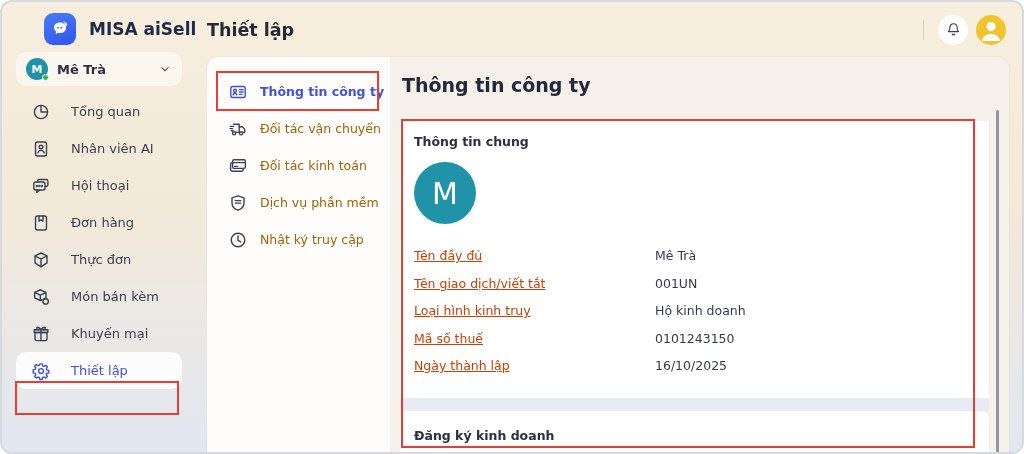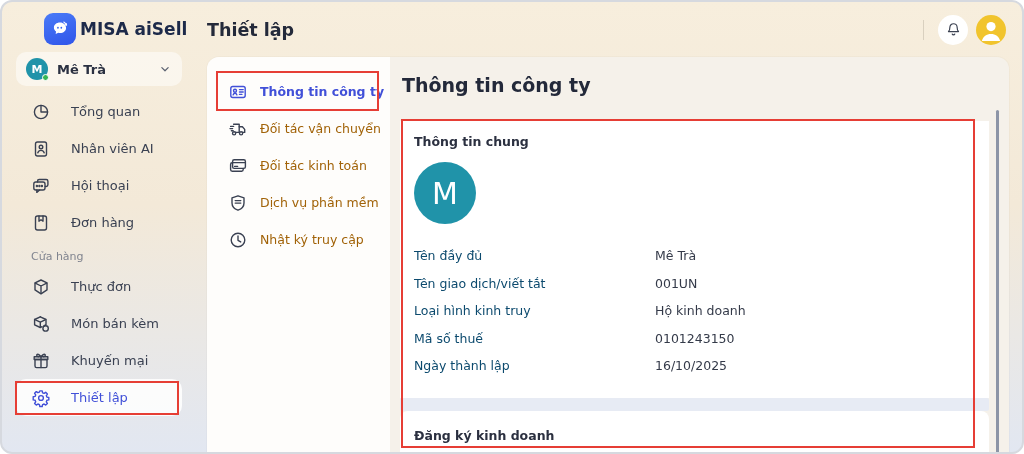--- a/index.html
+++ b/index.html
@@ -5,21 +5,21 @@
   html,body{margin:0;padding:0;background:#fff;}
   *{box-sizing:border-box;}
   .screen{
     position:relative;width:1024px;height:454px;overflow:hidden;
     border:2px solid #d6d9df;border-radius:12px;
     background:linear-gradient(180deg,#f7eedd 0%,#f3e9d8 45%,#e2e7f1 100%);
     font-family:"DejaVu Sans","Liberation Sans",sans-serif;color:#343a49;
   }
   
   .topbar{position:absolute;left:0;top:0;width:100%;height:55px;}
-  .brand{position:absolute;left:14px;top:11px;display:flex;align-items:center;gap:4px;padding-left:28px;}
+  .brand{position:absolute;left:14px;top:11px;display:flex;align-items:center;gap:13px;padding-left:28px;}
   .brand-logo{width:32px;height:32px;border-radius:9px;background:linear-gradient(160deg,#4a7bf7,#2f55ea);
     display:flex;align-items:center;justify-content:center;}
   .brand-name{font-size:17px;font-weight:700;color:#1d2a4a;}
   .page-title{position:absolute;left:205px;top:0;height:55px;display:flex;align-items:center;
     font-size:17.5px;font-weight:700;color:#242a3a;}
   .topbar-right{position:absolute;right:16px;top:0;height:55px;display:flex;align-items:center;gap:8px;}
   .tb-divider{width:1px;height:20px;background:#d9d0bf;margin-right:6px;}
   .icon-btn{width:30px;height:30px;border-radius:50%;background:#fff;border:none;padding:0;
     display:flex;align-items:center;justify-content:center;cursor:pointer;color:#3c4252;}
   .avatar-btn{width:30px;height:30px;border-radius:50%;background:#f1c42d;border:none;padding:0;
@@ -54,21 +54,21 @@
   .menu-item.active .ic{color:#4150d8;}
   .main-area{flex:1;padding:17px 20px 0 10px;position:relative;}
   .main-title{margin:0 0 25px 2px;font-size:19px;font-weight:700;color:#23293a;}
   .card{background:#fff;border-radius:0;padding:13px 14px;}
   .card-general{height:277px;}
   .card-title{font-size:12.5px;font-weight:700;color:#2b3040;}
   .company-avatar{width:62px;height:62px;border-radius:50%;background:#2093a9;margin-top:13px;
     display:flex;align-items:center;justify-content:center;color:#fff;font-size:30px;font-weight:500;}
   .fields{margin-top:18px;}
   .field-row{display:grid;grid-template-columns:241px 1fr;align-items:center;height:27.5px;font-size:12.5px;}
-  .field-label{color:#0c4a6e;}
+  .field-label{color:#c2410c;text-decoration:underline;}
   .field-value{color:#343a49;}
   .card-gap{height:13px;background:#e7ebf4;border-radius:2px;}
   .card-registration{height:48px;border-radius:8px 8px 0 0;padding-top:17px;}
   .scrollbar{position:absolute;right:10px;top:53px;width:3px;height:346px;border-radius:3px;background:#8d95a7;}
   
   .anno{position:absolute;border:2px solid #e63e35;z-index:40;pointer-events:none;}
   .anno-1{left:13px;top:379px;width:164px;height:34px;}
   .anno-2{left:214px;top:69px;width:163px;height:40px;}
   .anno-3{left:399px;top:117px;width:574px;height:329px;}
   svg{display:block;}
@@ -163,21 +163,20 @@
       <div class="nav-item">
         <span class="ic">
           <svg width="20" height="20" viewBox="0 0 20 20" fill="none" stroke="currentColor" stroke-width="1.4" stroke-linecap="round" stroke-linejoin="round">
             <rect x="4.5" y="3" width="11" height="14" rx="2"></rect>
               <path d="M8 3v5.2l2-1.4 2 1.4V3"></path>
           </svg>
         </span>
         <span>Đơn hàng</span>
       </div>
 
-      <div class="nav-section">Cửa hàng</div>
 
       <div class="nav-item">
         <span class="ic">
           <svg width="20" height="20" viewBox="0 0 20 20" fill="none" stroke="currentColor" stroke-width="1.4" stroke-linecap="round" stroke-linejoin="round">
             <path d="M10 3l6 2.9v7L10 16.8 4 12.9v-7z"></path>
               <path d="M4.3 6.1 10 9l5.7-2.9M10 9v7.4"></path>
           </svg>
         </span>
         <span>Thực đơn</span>
       </div>

